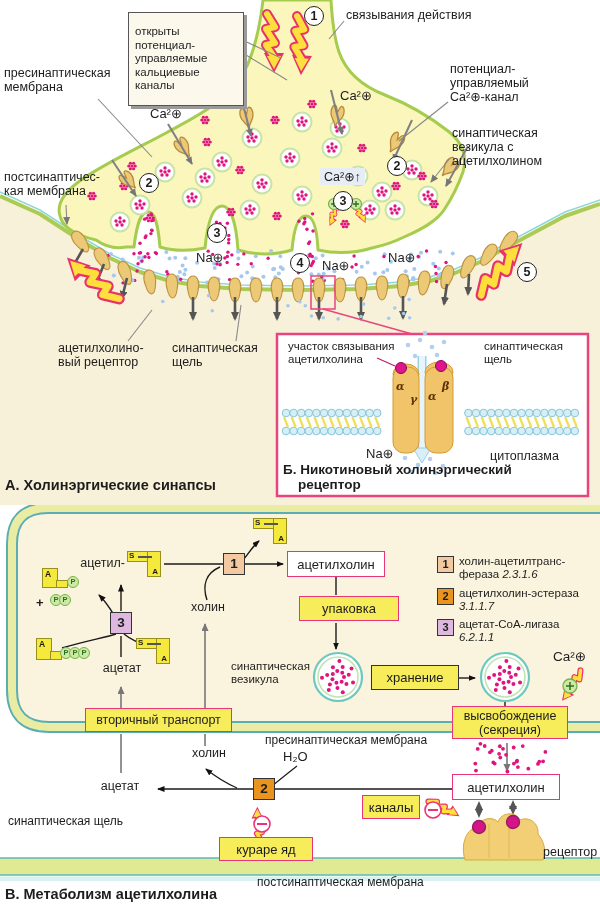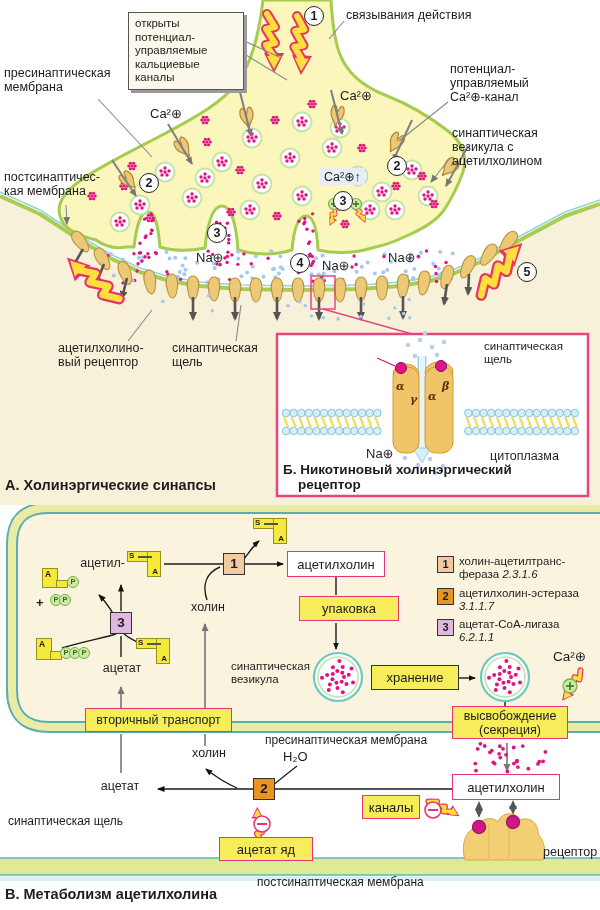--- a/index.html
+++ b/index.html
@@ -16,21 +16,21 @@
   .box{position:absolute;box-sizing:border-box;text-align:center;display:flex;
        align-items:center;justify-content:center;white-space:pre-line;}
   .ybox{background:#F7ED5B;border:1.8px solid #E8357A;font-size:12.5px;}
   .ybox.darkb{border-color:#333;}
   .wbox{background:#fff;border:1.8px solid #E8357A;font-size:13px;}
   .node{position:absolute;width:22px;height:22px;border:1.4px solid #333;box-sizing:border-box;
         font:bold 13.5px/19px "Liberation Sans",sans-serif;text-align:center;}
   .lgsq{position:absolute;width:17px;height:17px;border:1.1px solid #333;box-sizing:border-box;
         font:bold 11px/15px "Liberation Sans",sans-serif;text-align:center;}
   .callout{position:absolute;background:#FCF9EC;border:1px solid #555;box-shadow:3px 3px 0 #9a9a9a;
-        padding:4px 6px;font-size:11.5px;line-height:1.18;white-space:pre-line;}
+        padding:12px 6px;font-size:11.5px;line-height:1.18;white-space:pre-line;}
   .caup{position:absolute;background:#E7EDF4;padding:1px 4px;font-size:12.5px;font-weight:500;}
   .sub{position:absolute;font:italic bold 11px "DejaVu Serif",serif;color:#5a3205;}
   .ec{font-style:italic;}
   .lg{position:absolute;font-size:11.5px;line-height:1.15;}
   .lgname{white-space:pre-line;}
   
   .glyph{position:absolute;}
   .coa .bar{position:absolute;left:0;top:0;width:34px;height:11px;background:#F5E93C;border:1px solid #97901a;box-sizing:border-box;}
   .coa .col{position:absolute;right:0;top:0;width:14px;height:26px;background:#F5E93C;border:1px solid #97901a;box-sizing:border-box;}
   .coa .s{position:absolute;left:2px;top:0px;font:bold 8px/10px "Liberation Sans",sans-serif;}
@@ -882,20 +882,22 @@
 <div class="lbl" style="left:4px;top:66px">пресинаптическая
 мембрана</div>
 <div class="lbl" style="left:4px;top:170px">постсинаптичес-
 кая мембрана</div>
 <div class="lbl" style="left:58px;top:341px">ацетилхолино-
 вый рецептор</div>
 <div class="lbl" style="left:172px;top:341px">синаптическая
 щель</div>
 <div class="ttl" style="left:5px;top:477px">А. Холинэргические синапсы</div>
 
+<div class="lbl sm" style="left:288px;top:340px">участок связывания
+ацетилхолина</div>
 <div class="lbl sm" style="left:484px;top:340px">синаптическая
 щель</div>
 <div class="ion" style="left:366px;top:446px">Na⊕</div>
 <div class="lbl" style="left:490px;top:449px">цитоплазма</div>
 <div class="ttl" style="left:283px;top:462px;font-size:13.5px;white-space:pre-line">Б. Никотиновый холинэргический
 &nbsp;&nbsp;&nbsp;&nbsp;рецептор</div>
 <div class="sub" style="left:396px;top:380px">α</div>
 <div class="sub" style="left:410px;top:393px">γ</div>
 <div class="sub" style="left:428px;top:390px">α</div>
 <div class="sub" style="left:442px;top:380px">β</div>
@@ -967,21 +969,21 @@
 <div class="lgsq" style="left:437px;top:588px;background:#E8941F">2</div>
 <div class="lg" style="left:459px;top:587px;width:140px"><span class="lgname">ацетилхолин-эстераза
 </span><span class="ec">3.1.1.7</span></div>
 <div class="lgsq" style="left:437px;top:619px;background:#DFB8E0">3</div>
 <div class="lg" style="left:459px;top:618px;width:138px"><span class="lgname">ацетат-CoA-лигаза
 </span><span class="ec">6.2.1.1</span></div>
 
 <div class="lbl" style="left:95px;top:779px;width:50px;text-align:center">ацетат</div>
 <div class="ion" style="left:283px;top:749px">H₂O</div>
 <div class="lbl" style="left:185px;top:746px;width:48px;text-align:center">холин</div>
-<div class="box ybox" style="left:219px;top:837px;width:94px;height:24px;font-size:13px">ацетат яд</div>
+<div class="box ybox" style="left:219px;top:837px;width:94px;height:24px;font-size:13px">кураре яд</div>
 <div class="box ybox" style="left:362px;top:795px;width:58px;height:24px;font-size:13px">каналы</div>
 <div class="box wbox" style="left:452px;top:774px;width:108px;height:26px">ацетилхолин</div>
 <div class="lbl" style="left:543px;top:845px">рецептор</div>
 <div class="lbl" style="left:8px;top:815px;font-size:12px">синаптическая щель</div>
 <div class="lbl" style="left:257px;top:876px;font-size:12px">постсинаптическая мембрана</div>
 <div class="ttl" style="left:5px;top:886px">В. Метаболизм ацетилхолина</div>
 
 </div>
 
 </body></html>

